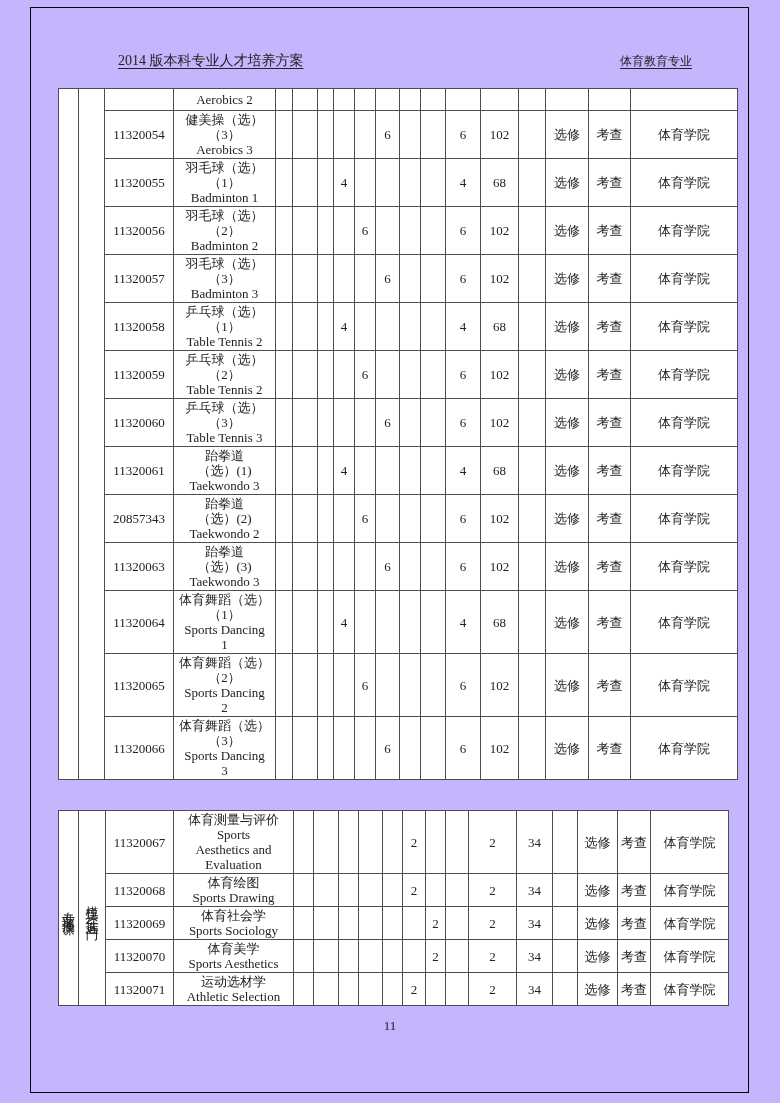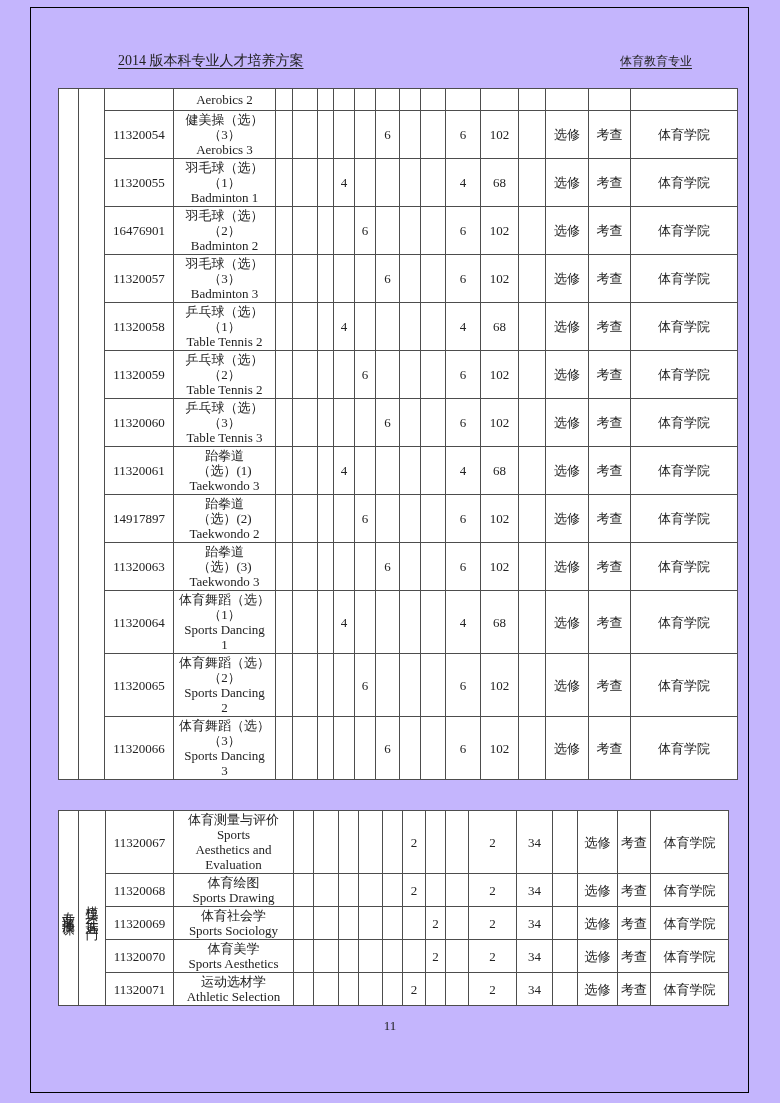--- a/index.html
+++ b/index.html
@@ -134,21 +134,21 @@
           <td></td>
           <td></td>
           <td>4</td>
           <td>68</td>
           <td></td>
           <td>选修</td>
           <td>考查</td>
           <td>体育学院</td>
         </tr>
         <tr>
-          <td>16476901</td>
+          <td>11320056</td>
           <td class="name-cell">
             <div class="nl">羽毛球（选）</div>
             <div class="nl">（2）</div>
             <div class="nl">Badminton 2</div>
           </td>
           <td></td>
           <td></td>
           <td></td>
           <td></td>
           <td>6</td>
@@ -266,21 +266,21 @@
           <td></td>
           <td></td>
           <td>4</td>
           <td>68</td>
           <td></td>
           <td>选修</td>
           <td>考查</td>
           <td>体育学院</td>
         </tr>
         <tr>
-          <td>14917897</td>
+          <td>20857343</td>
           <td class="name-cell">
             <div class="nl">跆拳道</div>
             <div class="nl">（选）(2)</div>
             <div class="nl">Taekwondo 2</div>
           </td>
           <td></td>
           <td></td>
           <td></td>
           <td></td>
           <td>6</td>

